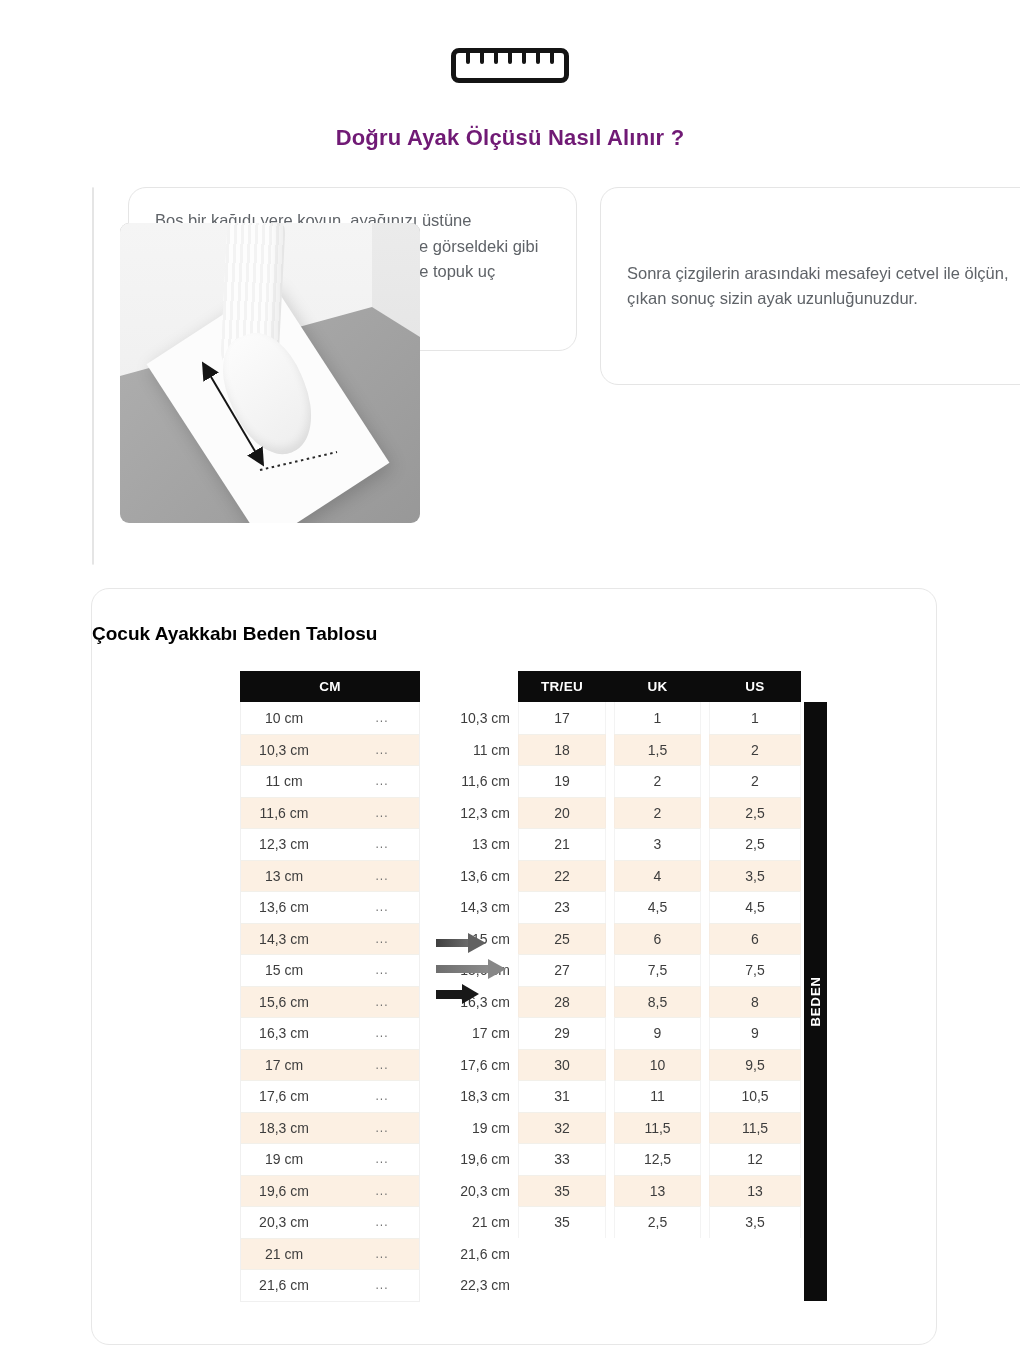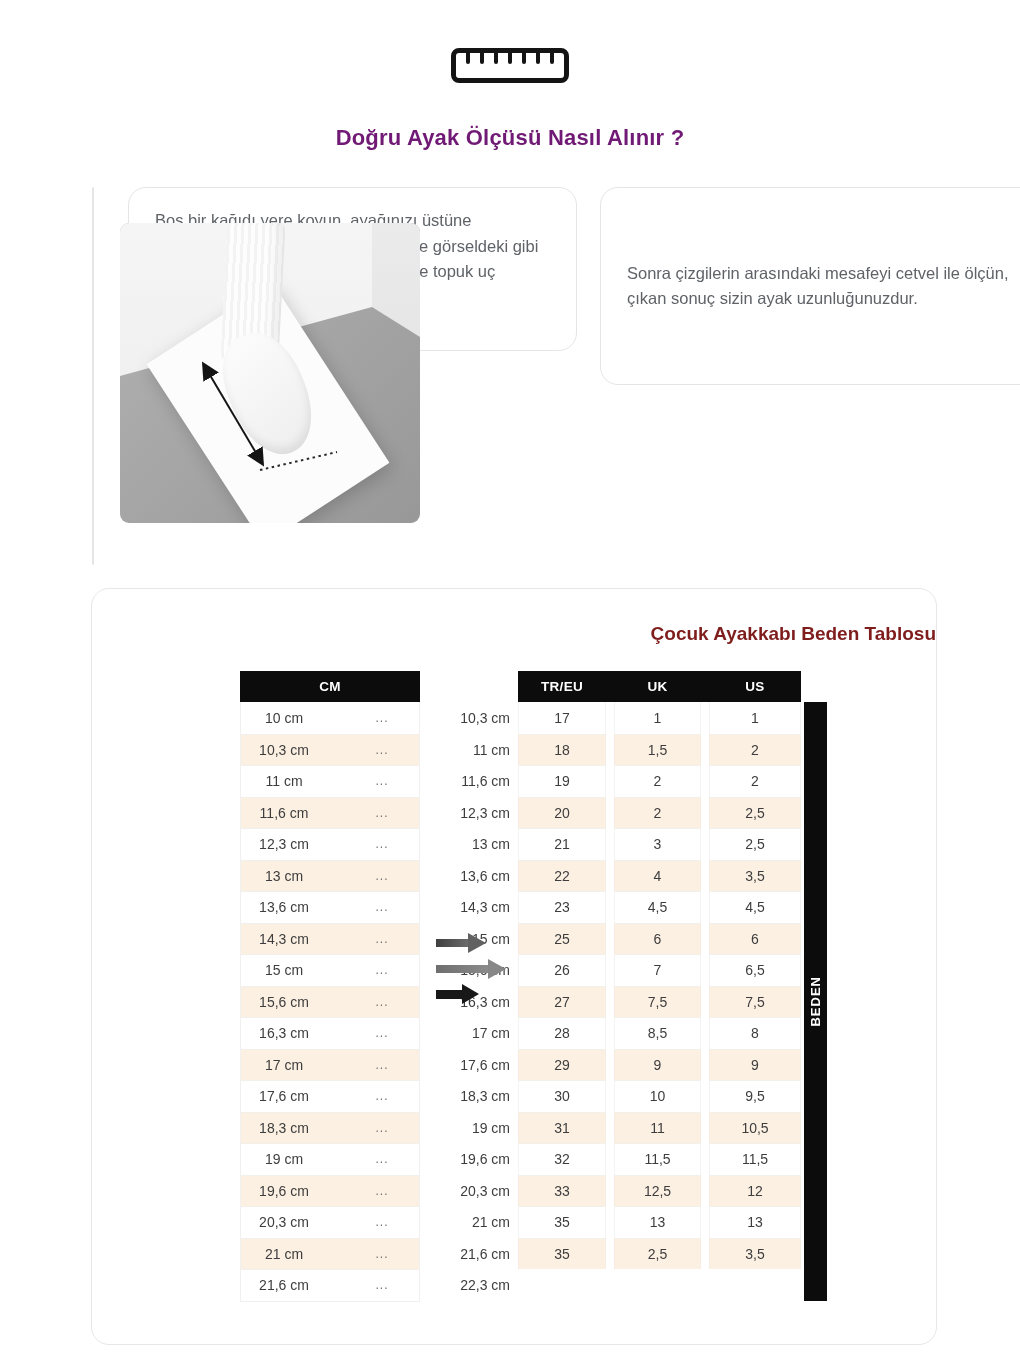--- a/index.html
+++ b/index.html
@@ -56,21 +56,21 @@
     padding:20px 26px; color:#5f6368; font-size:16.5px; line-height:25.5px;
   }
   .step-card.first { height:164px; }
   .step-card.second { height:198px; display:flex; align-items:center; }
   
   .table-card {
     position:absolute; left:91px; top:588px; width:846px; height:757px;
     border:1px solid #e7e7e7; border-radius:18px; background:#fff;
   }
   h2.table-title {
-    margin-top:34px; text-align:right; font-size:19px; font-weight:700; color:#7f1d1d;
+    margin-top:34px; text-align:left; font-size:19px; font-weight:700; color:#000000;
   }
   .t-header {
     height:31px; background:#0c0c0c; color:#fff; font-size:13.5px; font-weight:600;
     display:flex; align-items:center; justify-content:center; letter-spacing:.3px;
   }
   .cm-table { position:absolute; left:112px; top:82px; width:216px;padding-left:36px; }
   .cm-table .t-body { border:1px solid #f0f0f0; border-top:none; }
   .cm-table .row {
     display:grid; grid-template-columns:86px 34px 94px; height:31.5px; align-items:center;
     font-size:14px; background:#fff;gap:38px;
@@ -338,27 +338,20 @@
           <span class="val">4,5</span>
         </div>
         <div class="srow grid">
           <span class="val">25</span>
           <span class="gap"></span>
           <span class="val">6</span>
           <span class="gap"></span>
           <span class="val">6</span>
         </div>
         <div class="srow grid">
-          <span class="val">26</span>
-          <span class="gap"></span>
-          <span class="val">7</span>
-          <span class="gap"></span>
-          <span class="val">6,5</span>
-        </div>
-        <div class="srow grid">
           <span class="val">27</span>
           <span class="gap"></span>
           <span class="val">7,5</span>
           <span class="gap"></span>
           <span class="val">7,5</span>
         </div>
         <div class="srow grid">
           <span class="val">28</span>
           <span class="gap"></span>
           <span class="val">8,5</span>

